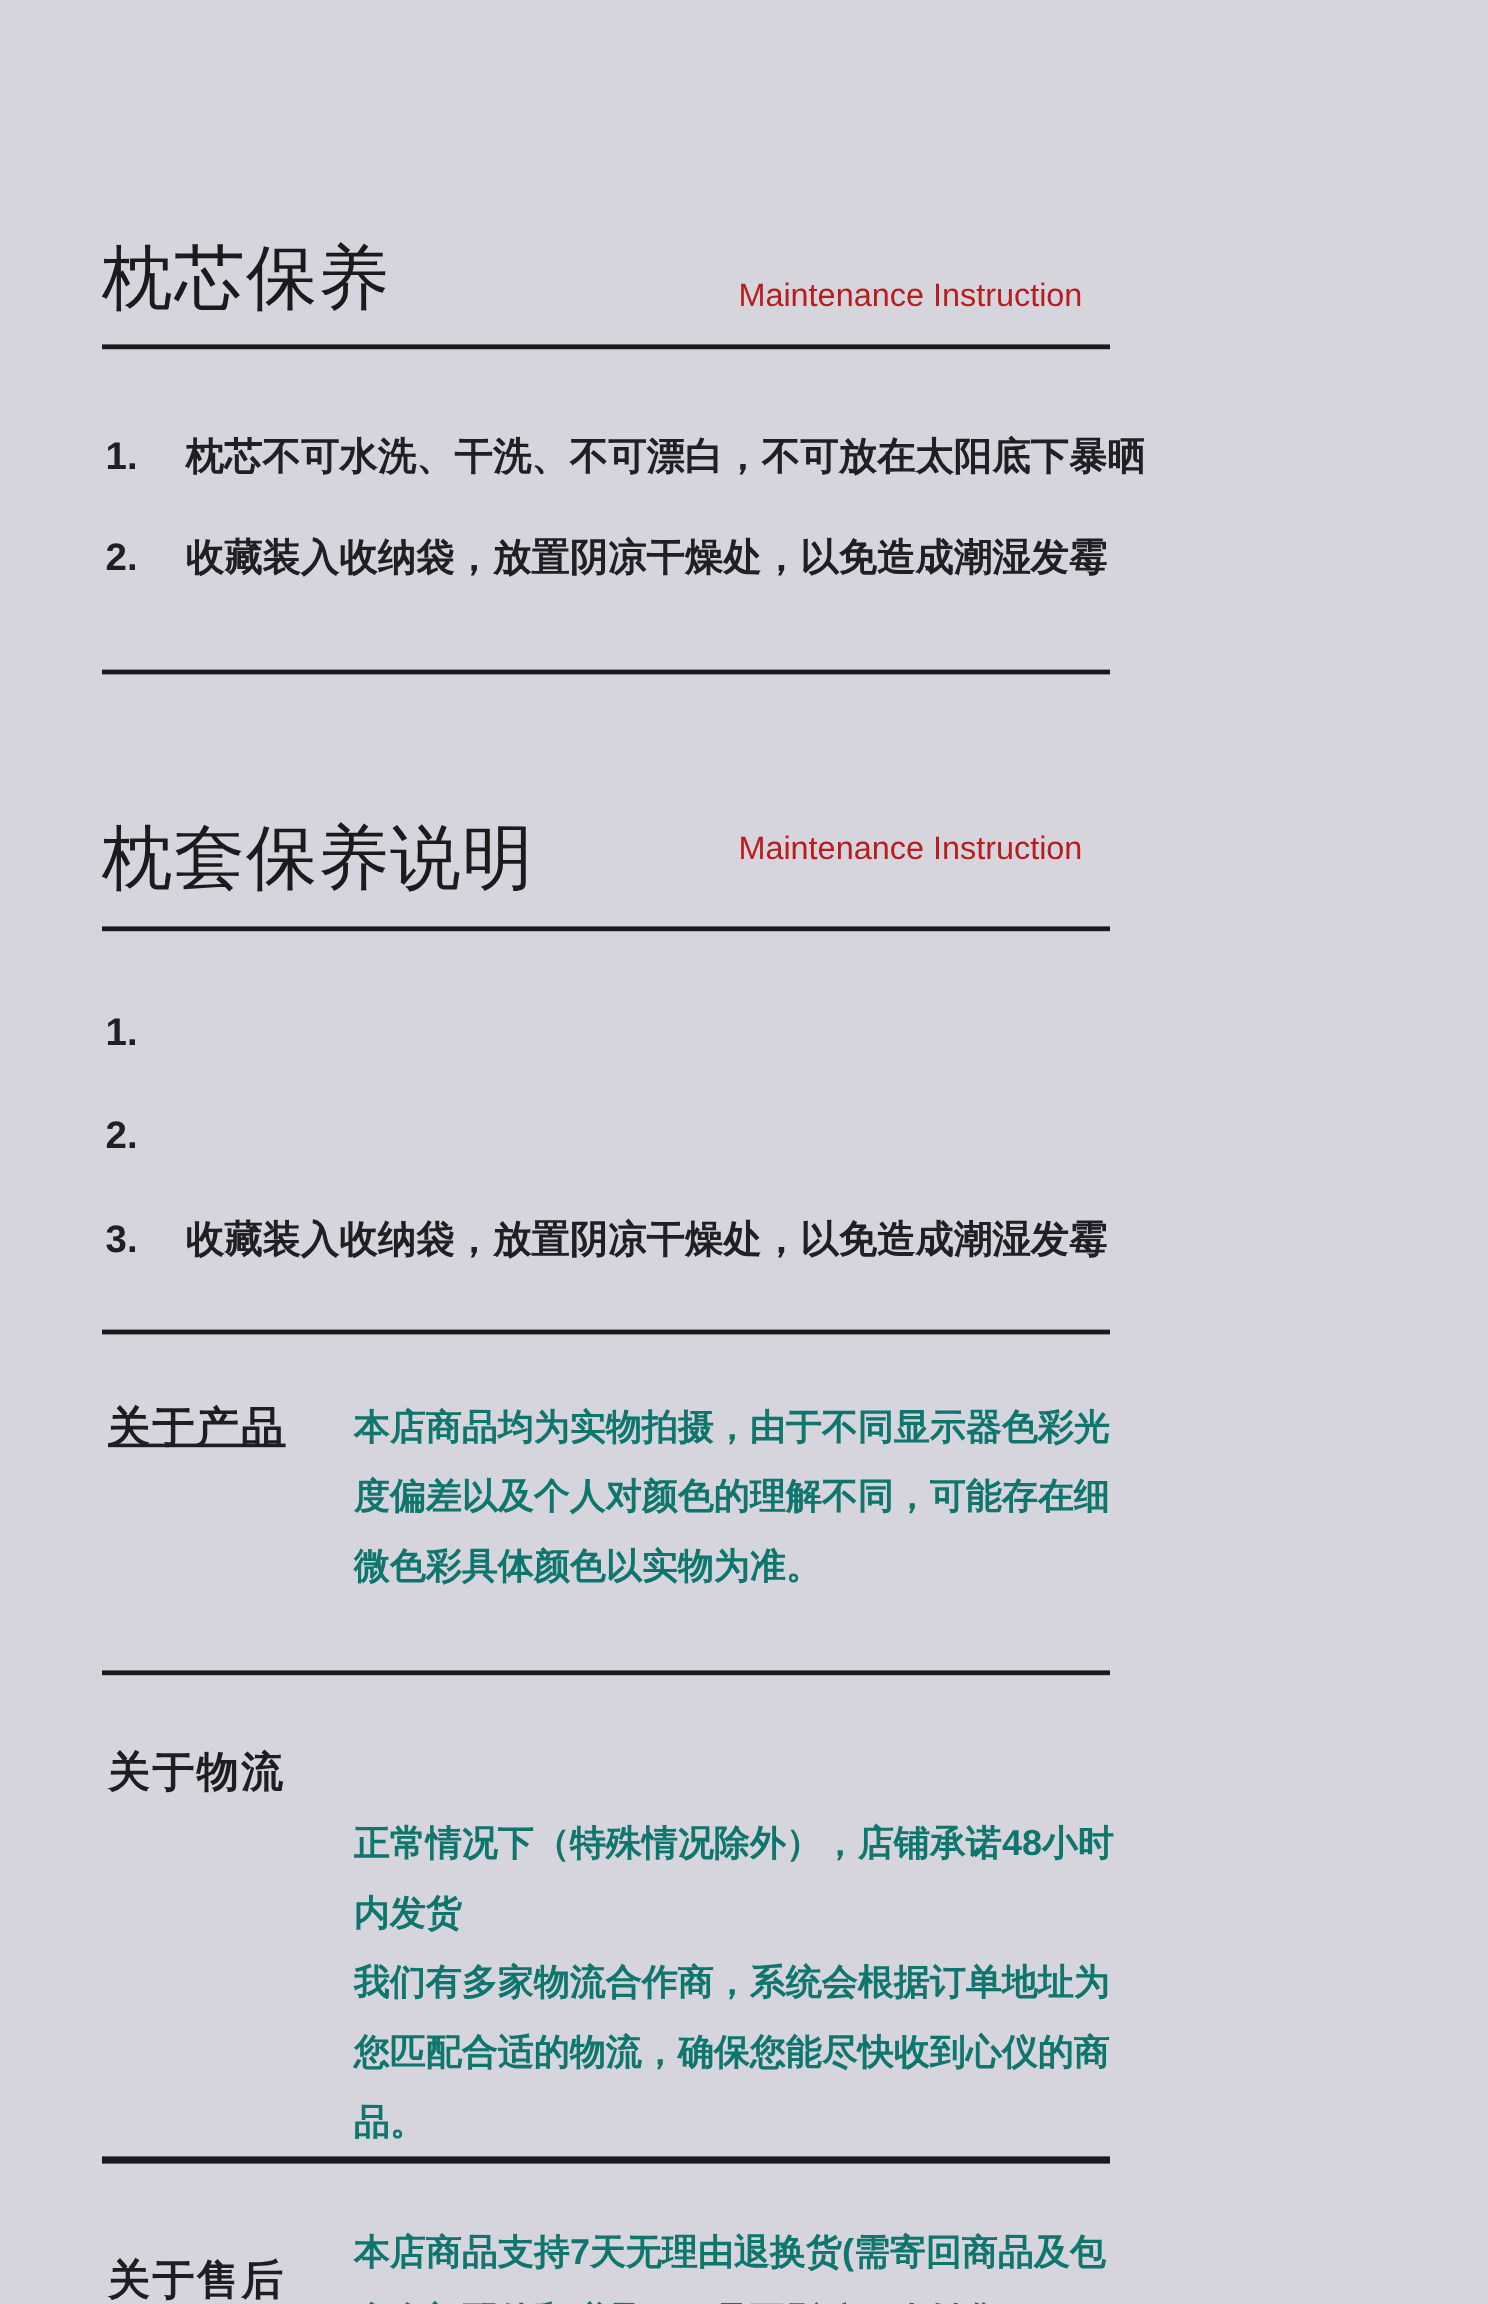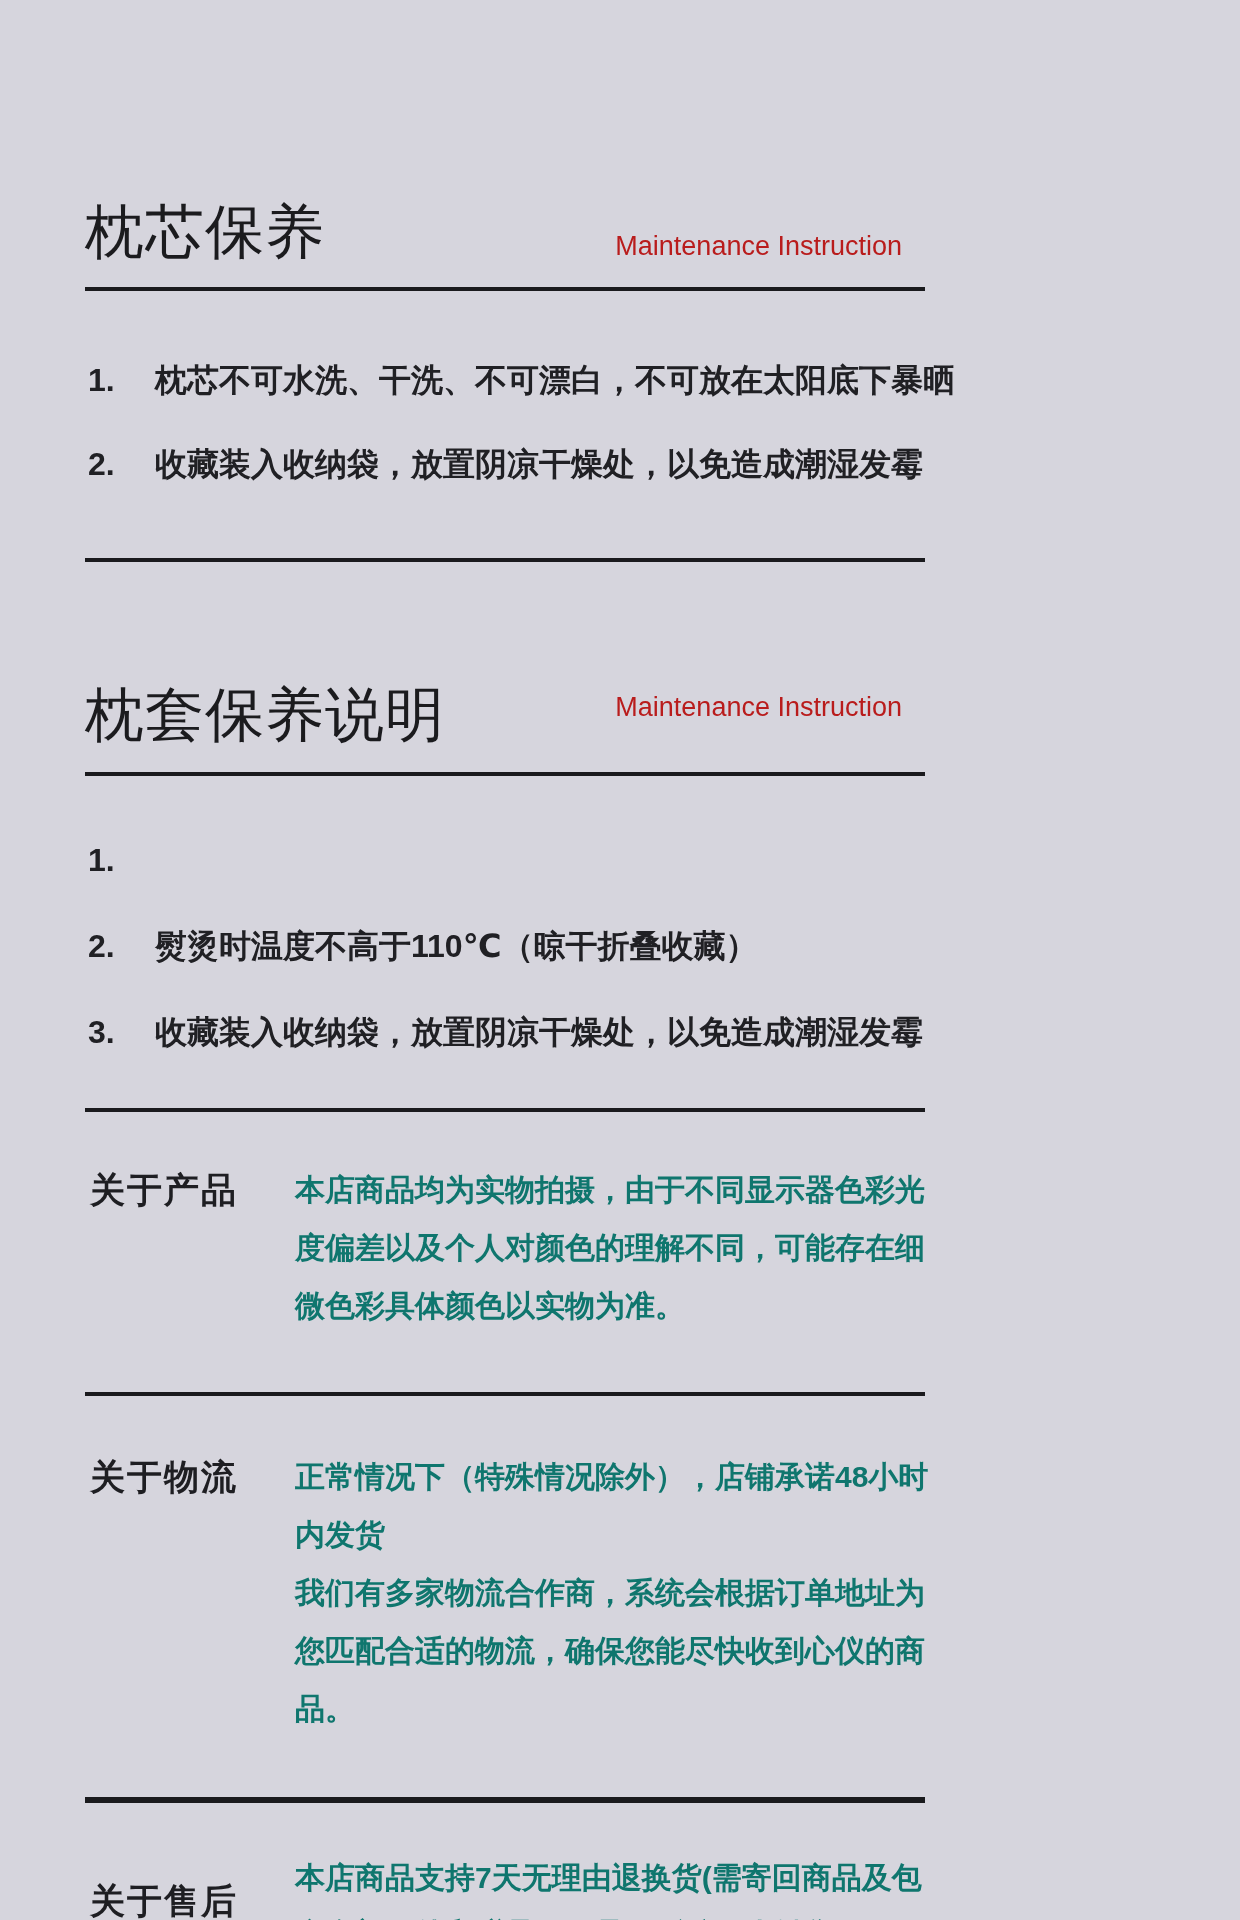--- a/index.html
+++ b/index.html
@@ -102,41 +102,40 @@
 <div class="abs subtitle" style="top:692px;">Maintenance Instruction</div>
 
 <div class="abs rule" style="top:772px;"></div>
 
 <div class="abs list-row" style="top:838px;">
   <span class="list-num">1.</span>
 </div>
 
 <div class="abs list-row" style="top:924px;">
   <span class="list-num">2.</span>
-  <span class="list-text">熨烫时温度不高于110℃（晾干折叠收藏）</span>
 </div>
 
 <div class="abs list-row" style="top:1010px;">
   <span class="list-num">3.</span>
   <span class="list-text">收藏装入收纳袋，放置阴凉干燥处，以免造成潮湿发霉</span>
 </div>
 
 <div class="abs rule" style="top:1108px;"></div>
 
-<div class="abs info-label" style="top:1168px;">关于产品</div>
+<div class="abs info-label" style="top:1168px;text-decoration:underline;">关于产品</div>
 
 <div class="abs info-text lh58" style="top:1161px;">本店商品均为实物拍摄，由于不同显示器色彩光
 度偏差以及个人对颜色的理解不同，可能存在细
 微色彩具体颜色以实物为准。</div>
 
 <div class="abs rule" style="top:1392px;"></div>
 
 <div class="abs info-label" style="top:1455px;text-align:right;">关于物流</div>
 
-<div class="abs info-text lh58" style="top:1448px;">正常情况下（特殊情况除外），店铺承诺48小时
+<div class="abs info-text lh58" style="top:1508px;">正常情况下（特殊情况除外），店铺承诺48小时
 内发货
 我们有多家物流合作商，系统会根据订单地址为
 您匹配合适的物流，确保您能尽快收到心仪的商
 品。</div>
 
 <div class="abs rule thick" style="top:1797px;"></div>
 
 <div class="abs info-label" style="top:1859px;margin-top:20px;">关于售后</div>
 
 <div class="abs info-text lh56" style="top:1850px;">本店商品支持7天无理由退换货(需寄回商品及包

